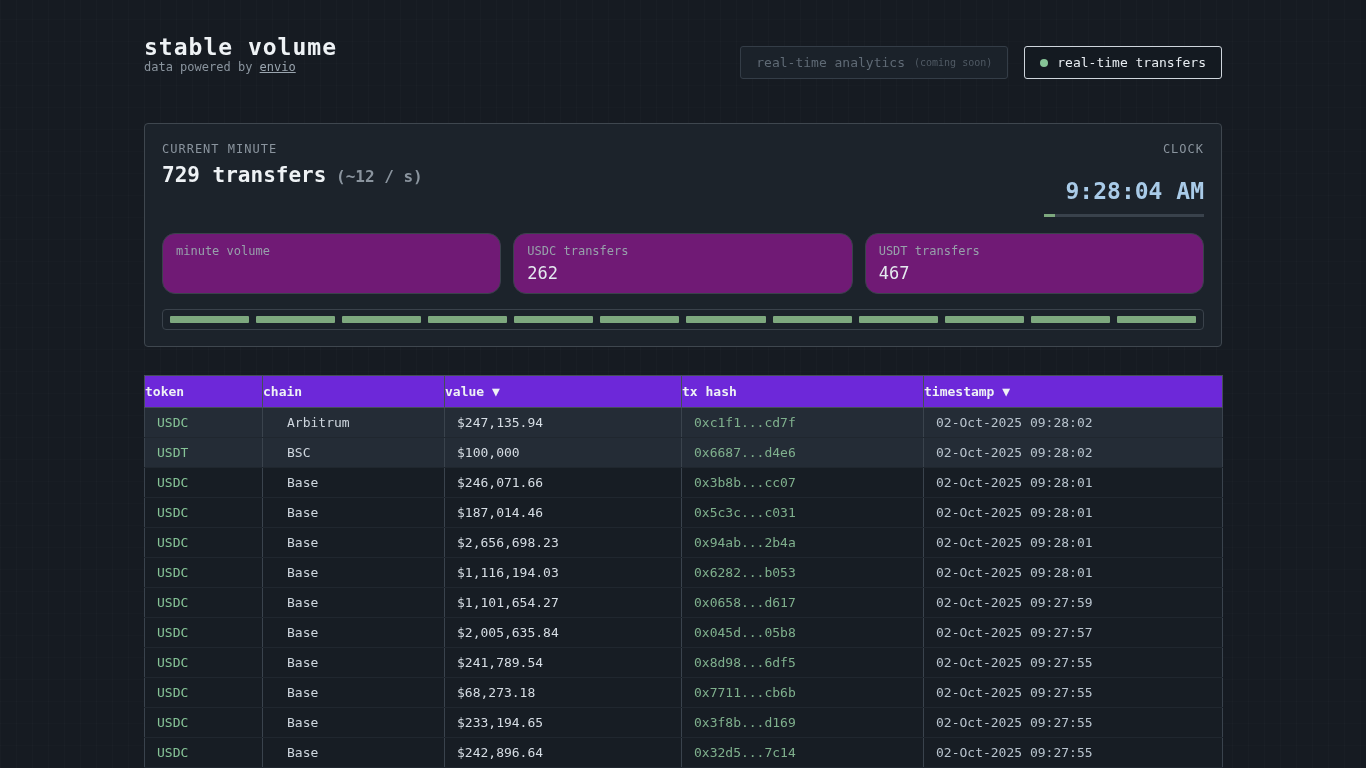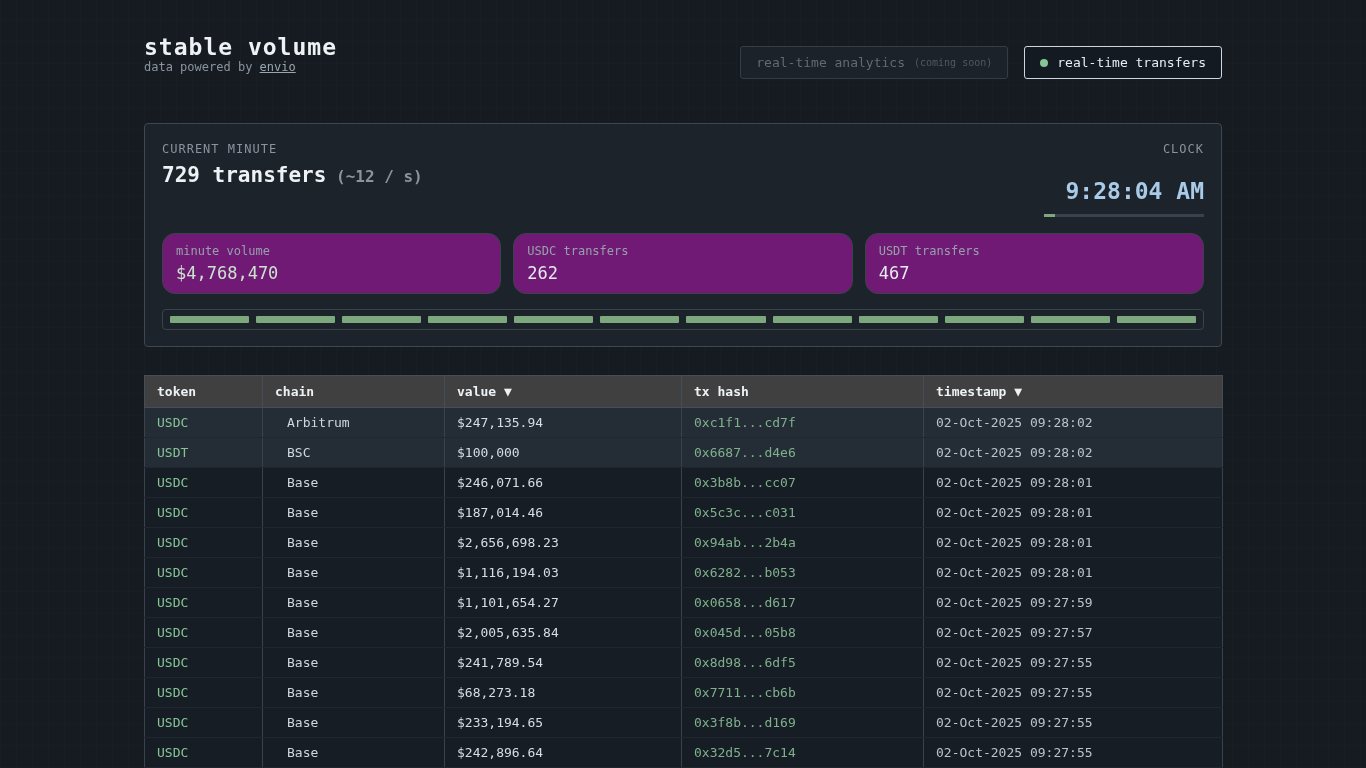--- a/index.html
+++ b/index.html
@@ -93,23 +93,23 @@
     border-collapse: collapse;
     table-layout: fixed;
     border: 1px solid #454e58;
     font-size: 13px;
     background: #171d24;
   }
   .transfers th {
     text-align: left;
     font-weight: bold;
     color: #eef2f5;
-    padding: 8px 12px;
+    padding: 8px 0;
     border: 1px solid #454e58;
-    background: #404040;
+    background: #6d28d9;
   }
   .transfers td {
     padding: 7px 12px;
     border-left: 1px solid #3a434d;
     border-right: 1px solid #3a434d;
     border-bottom: 1px solid #20272f;
     white-space: nowrap; overflow: hidden;
   }
   .transfers tr.fresh td { background: #242c36; }
   td.token { color: var(--accent-green, #86c497); }
@@ -155,21 +155,20 @@
         <div class="clock-time">9:28:04 AM</div>
         <div class="clock-track">
           <div class="clock-fill" style="width: 7%;"></div>
         </div>
       </div>
     </div>
 
     <div class="stats">
       <div class="stat">
         <div class="stat-label">minute volume</div>
-        <div class="stat-value">$4,768,470</div>
       </div>
       <div class="stat">
         <div class="stat-label">USDC transfers</div>
         <div class="stat-value">262</div>
       </div>
       <div class="stat">
         <div class="stat-label">USDT transfers</div>
         <div class="stat-value">467</div>
       </div>
     </div>

